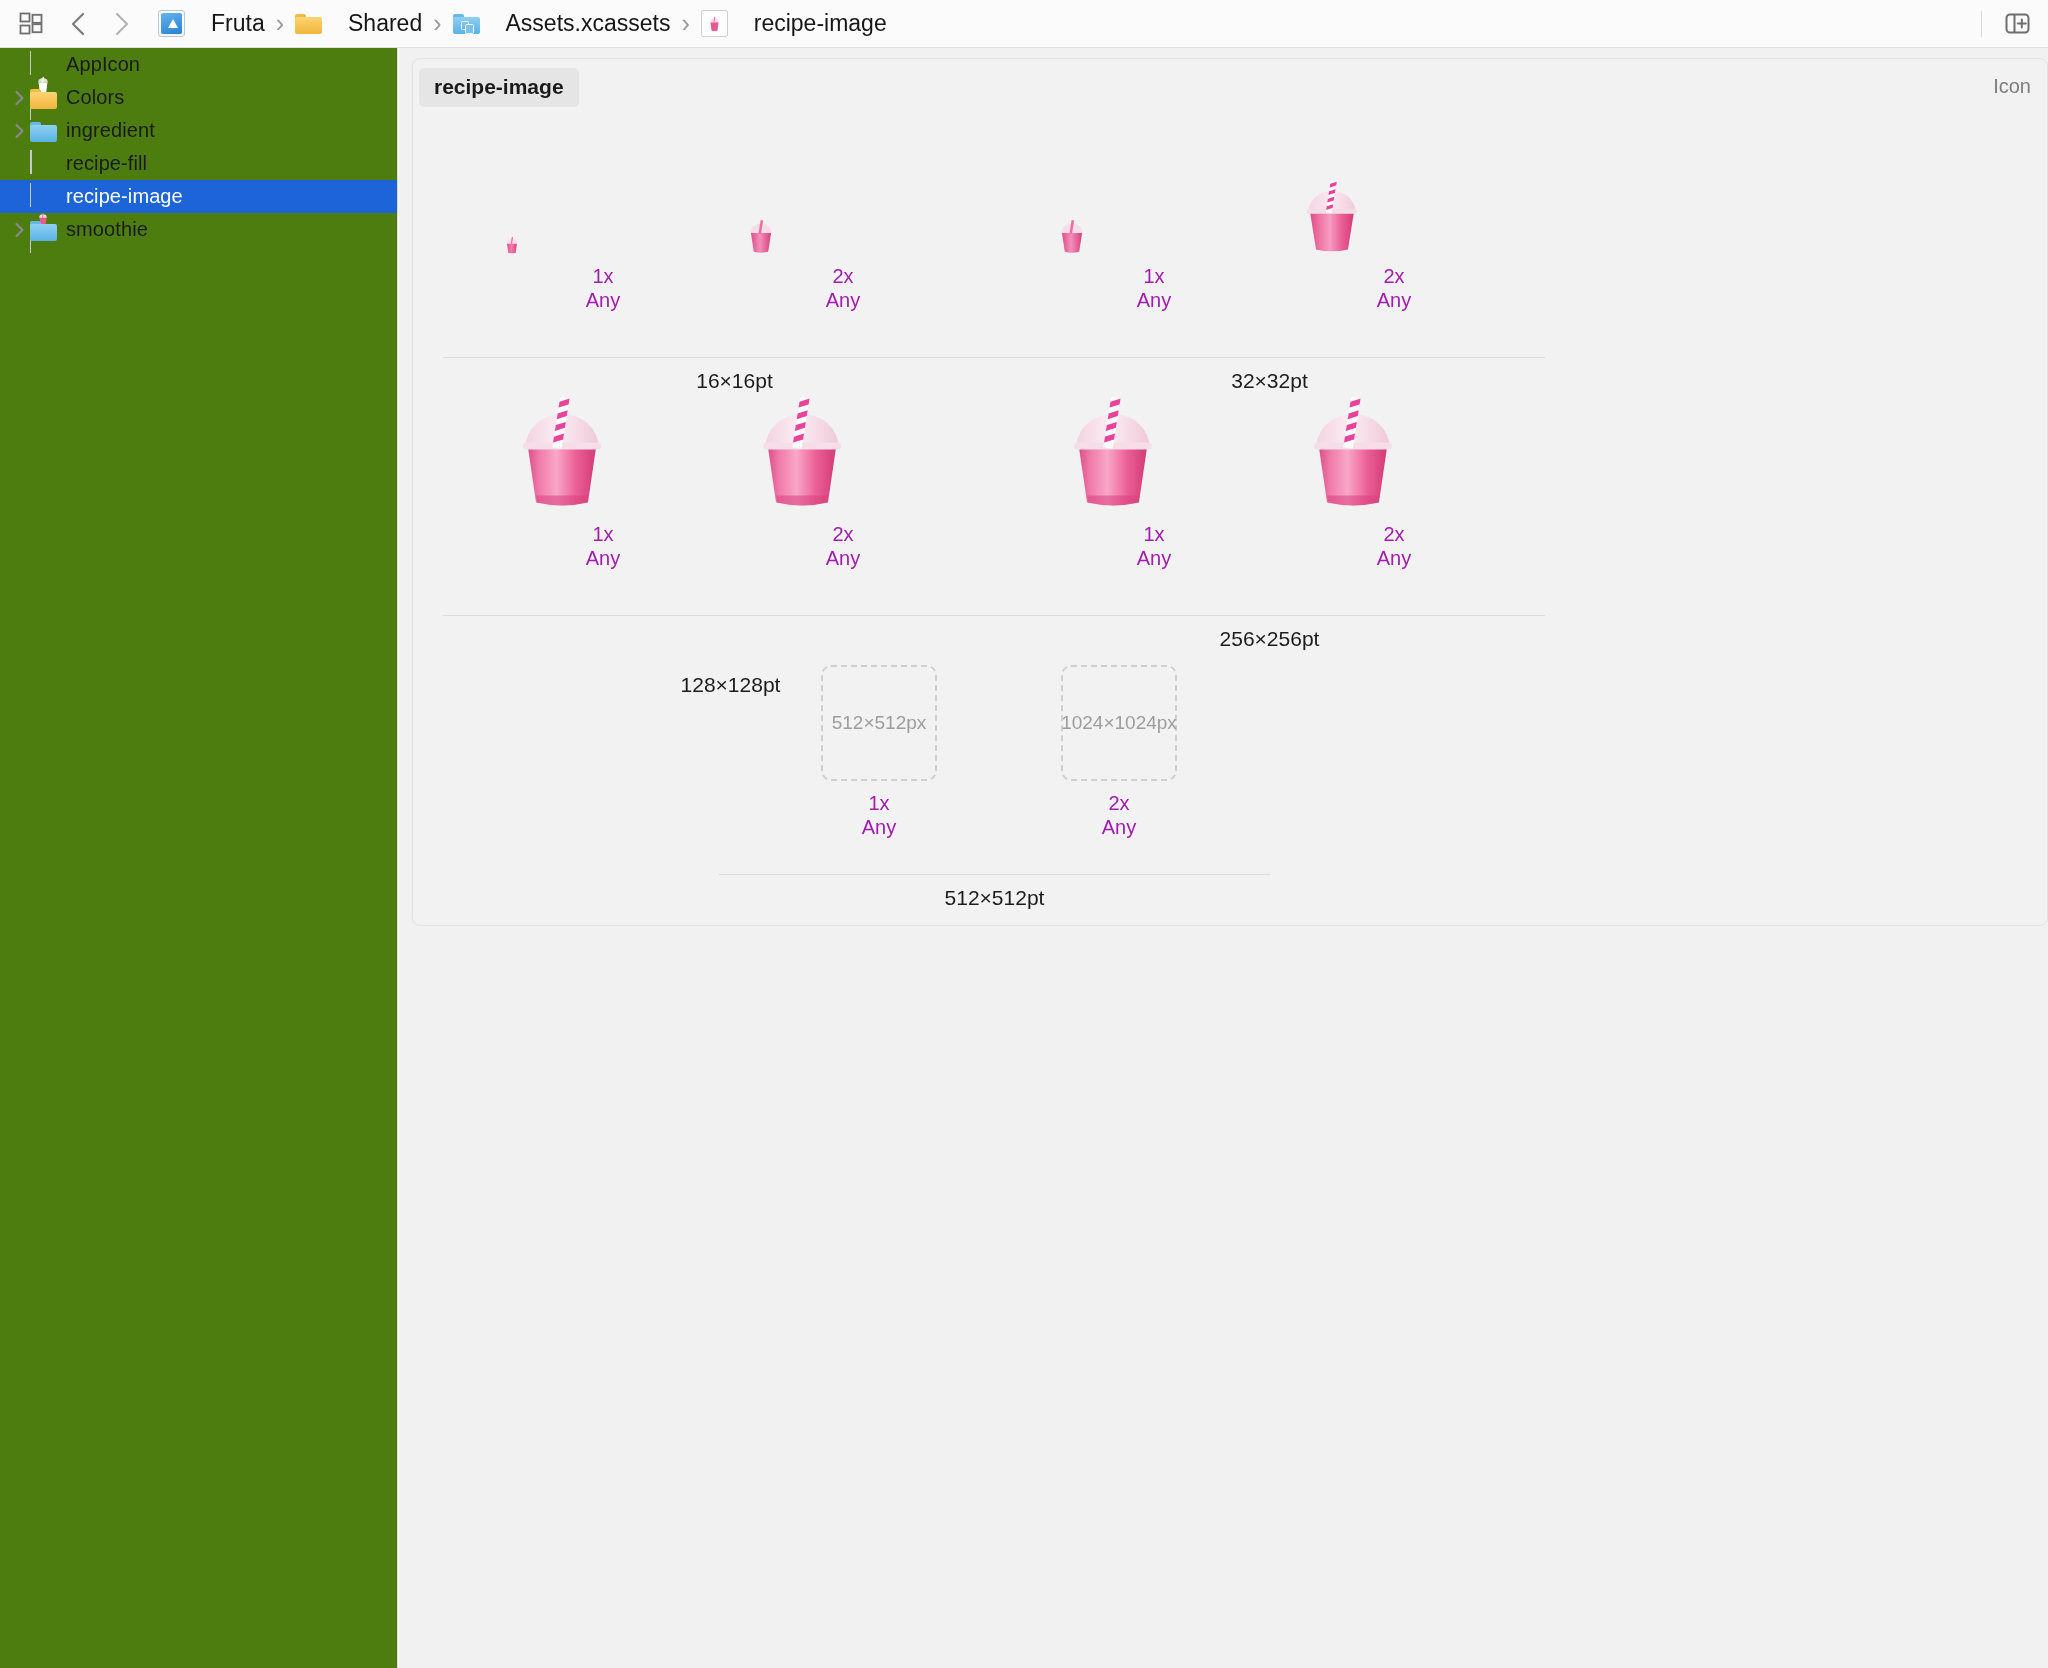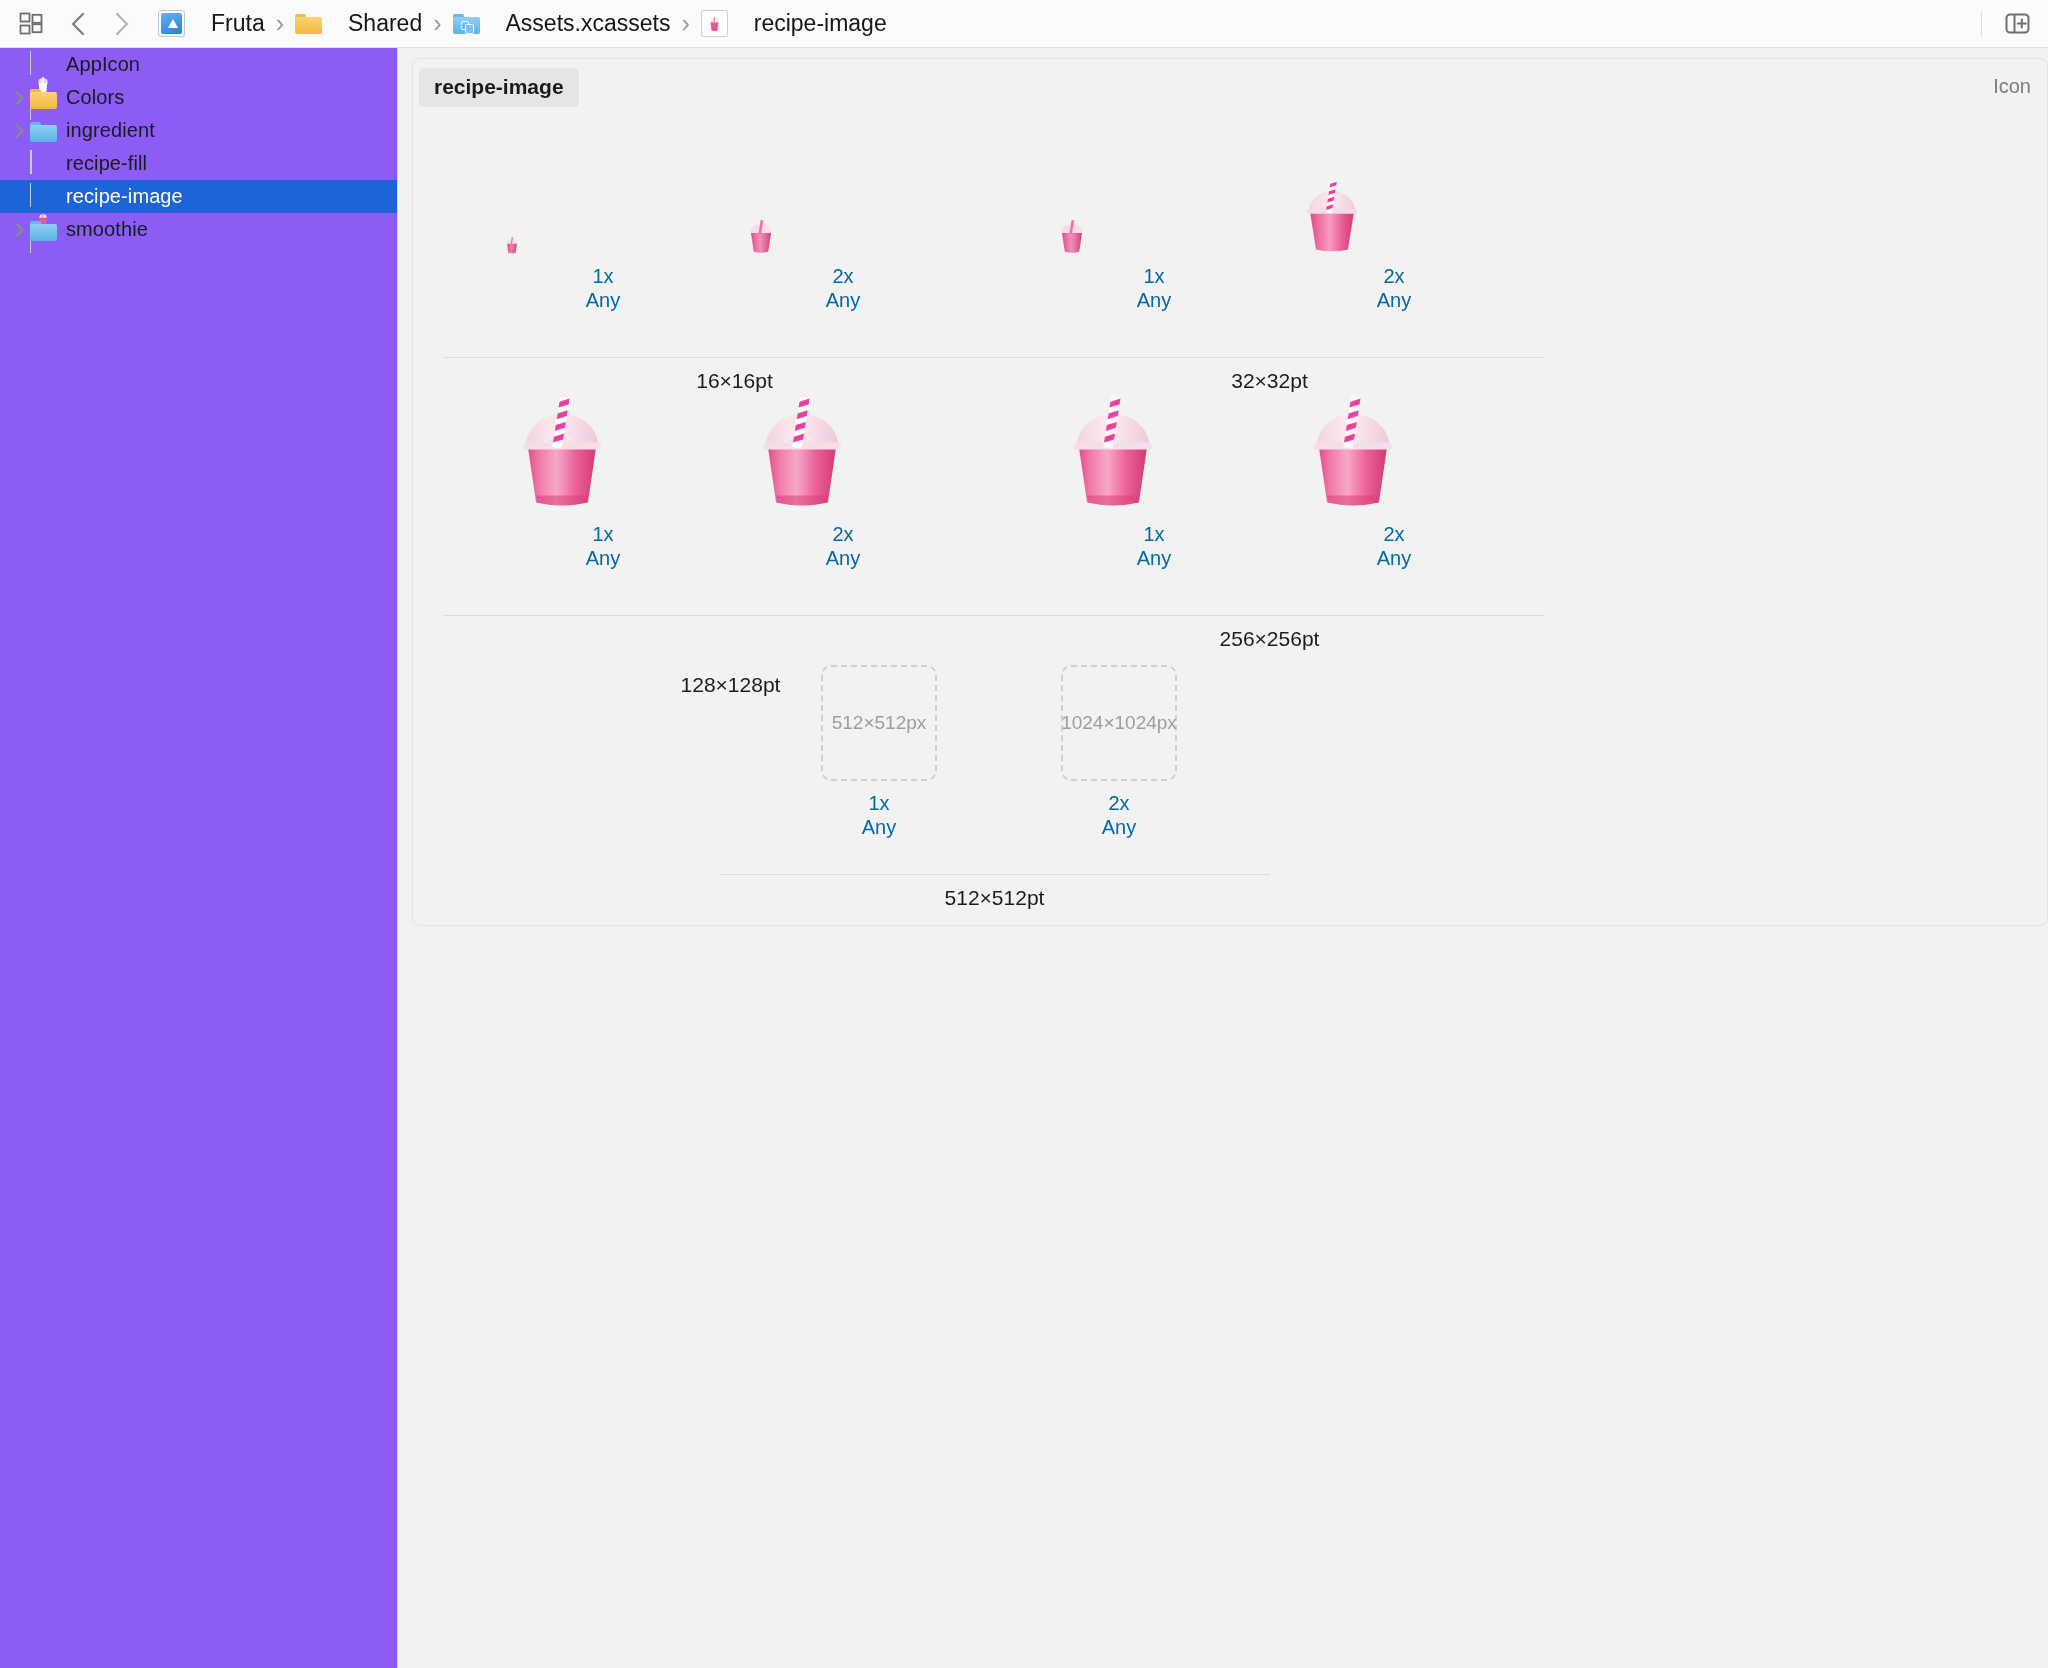--- a/index.html
+++ b/index.html
@@ -139,21 +139,21 @@
   .tb-inspector-btn {
     width: 34px; height: 34px;
     display: flex; align-items: center; justify-content: center;
   }
 
   
   #sidebar {
     position: absolute;
     left: 0; top: 48px;
     width: 398px; height: 1620px;
-    background: #8b5cf6;
+    background: #4d7c0f;
     border-right: 1px solid #d8d8d8;
     overflow: hidden;
   }
   .side-row {
     height: 33px;
     display: flex;
     align-items: center;
     padding-left: 8px;
     font-size: 20px;
     color: #1b1b1b;
@@ -231,21 +231,21 @@
     width: 200px;
   }
   .slot-img {
     display: flex;
     align-items: flex-end;
     justify-content: flex-start;
     width: 200px;
   }
   .slot-caption {
     font-size: 20px;
-    color: #0369a1;
+    color: #a21caf;
     line-height: 24px;
     margin-top: 10px;
   }
   .slot-caption .scale { display: block; }
   .slot-caption .appearance { display: block; }
   .group-rule {
     position: absolute;
     height: 1px;
     background: #dcdcdc;
   }

